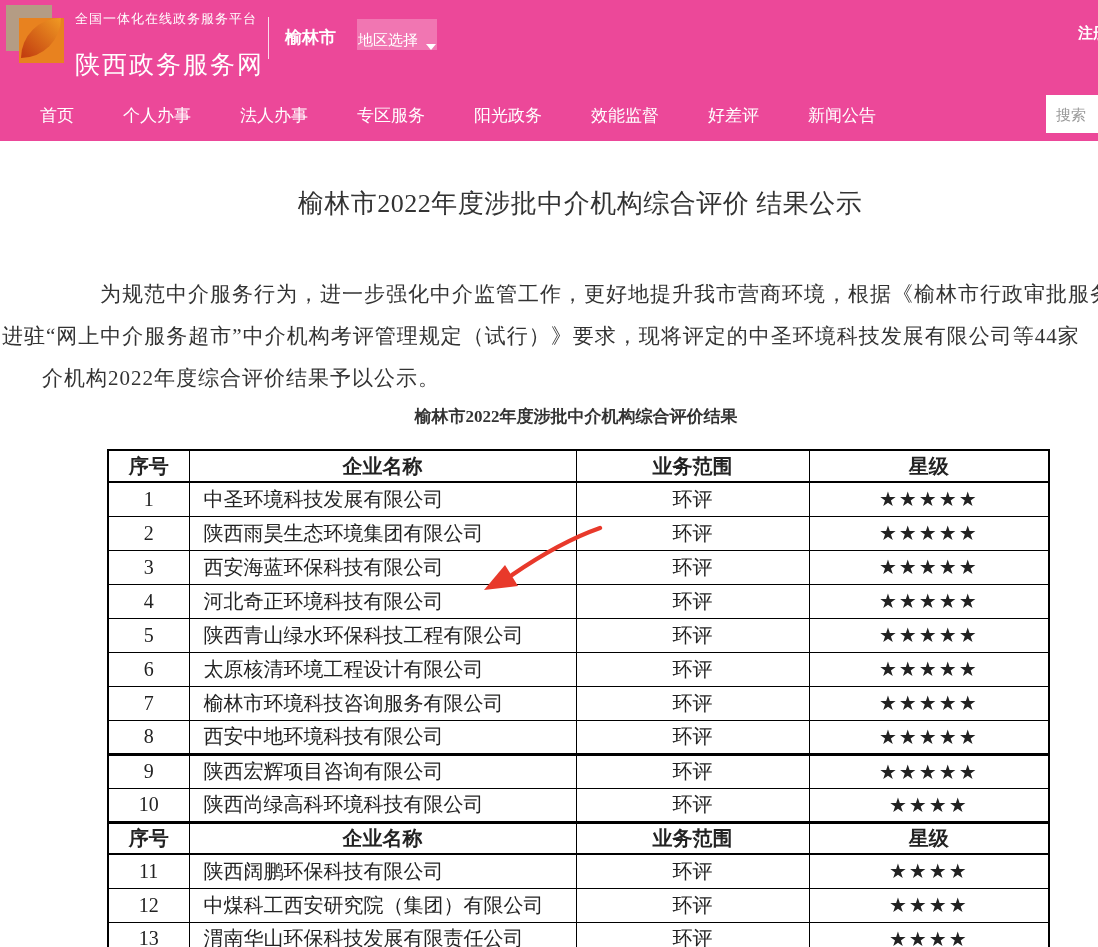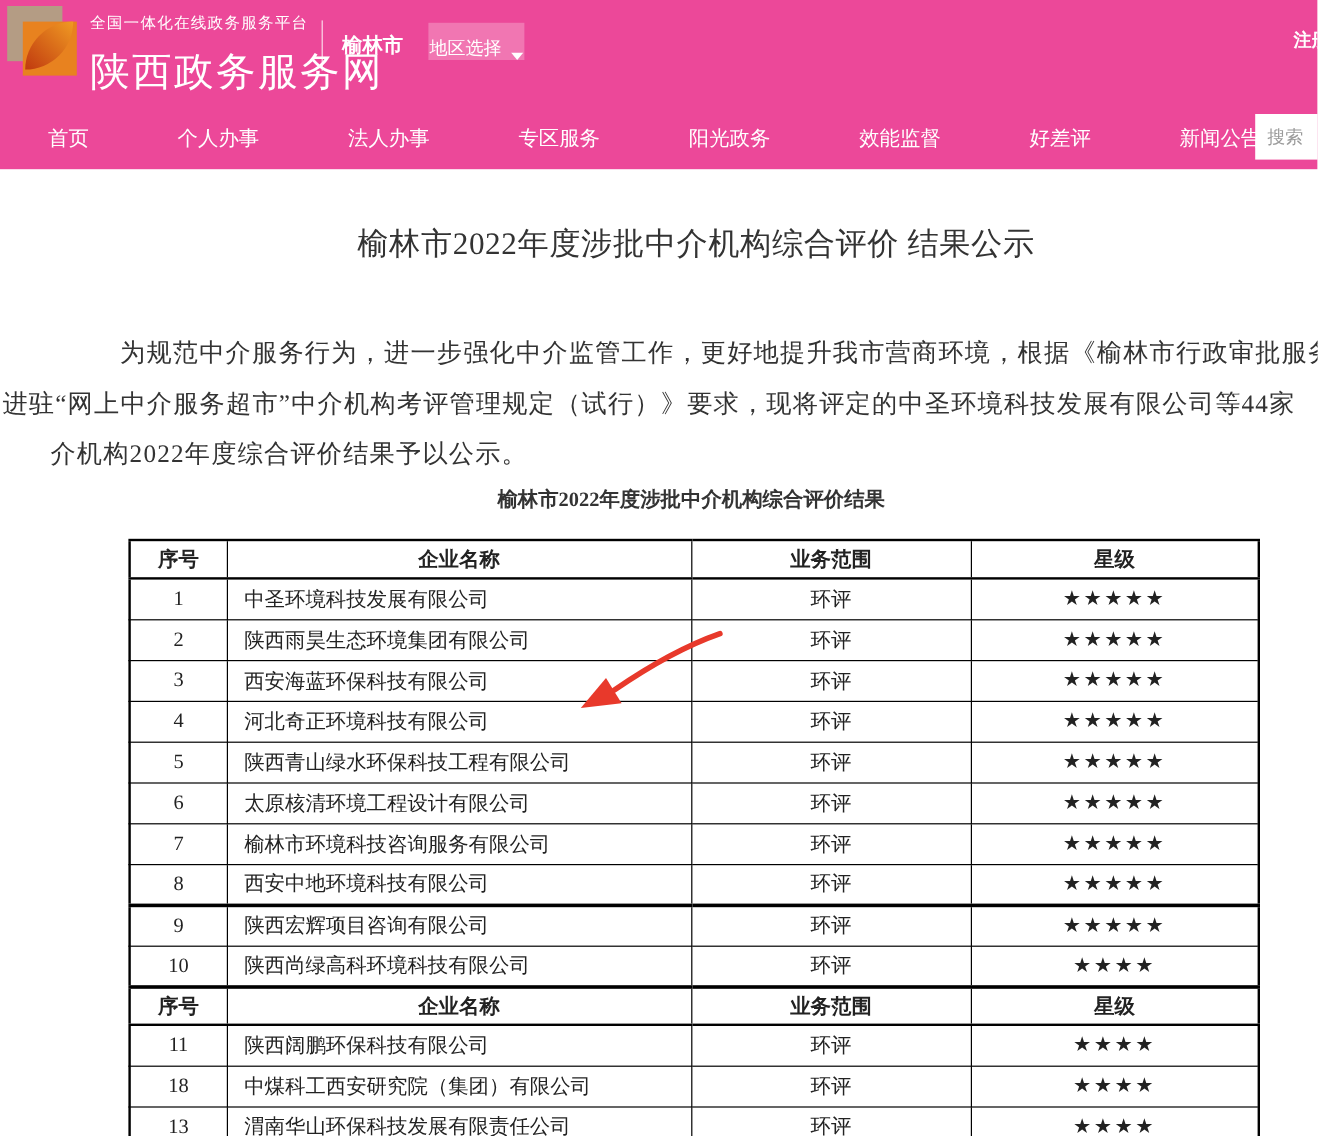--- a/index.html
+++ b/index.html
@@ -11,39 +11,39 @@
 
   .logo { position:absolute; left:6px; top:5px; width:58px; height:58px; }
   .logo-back { position:absolute; left:0; top:0; width:46px; height:46px; background:#b49c84; }
   .logo-front { position:absolute; right:0; bottom:0; width:45px; height:45px; background:#e8821f; }
   .logo-leaf { position:absolute; right:3px; bottom:5px; width:40px; height:40px;
                background:linear-gradient(45deg,#c0390f,#f09a23);
                border-radius:100% 0 100% 0; }
 
   .brand-text { position:absolute; left:75px; top:10px; }
   .platform-label { font-size:13px; letter-spacing:1px; }
-  .site-name { font-size:33px; margin-top:10px; letter-spacing:2px; }
+  .site-name { font-size:25px; margin-top:20px; letter-spacing:2px; }
 
   .v-divider { position:absolute; left:268px; top:17px; width:1px; height:42px; background:rgba(255,255,255,.8); }
   .current-city { position:absolute; left:285px; top:26px; font-size:17px; font-weight:bold; }
 
   .region-btn { position:absolute; left:357px; top:19px; height:31px; padding:0 1px;
                 background:rgba(255,255,255,.25); border:none; color:#fff; font-size:15px;
                 display:flex; align-items:flex-end; gap:8px; cursor:pointer;
                 font-family:"Liberation Sans", sans-serif; }
   .caret-down { width:0; height:0; border-left:5px solid transparent; border-right:5px solid transparent;
                 border-top:6px solid #fff; }
 
   .top-links { position:absolute; left:578px; top:24px; display:flex; align-items:center; font-size:14px; }
   .top-link { white-space:nowrap; cursor:pointer; }
   .top-link-sep { width:1px; height:16px; background:rgba(255,255,255,.7); margin:0 13px; }
   .register-link { position:absolute; left:1078px; top:24px; font-size:15px; font-weight:bold; white-space:nowrap; cursor:pointer; }
 
   .nav-row { position:absolute; left:0; bottom:0; width:1098px; height:51px;
-             display:flex; align-items:center; gap:74px; padding-left:40px; }
+             display:flex; align-items:center; gap:49px; padding-left:40px; }
   .nav-item { font-size:17px; color:#fff; white-space:nowrap; cursor:pointer; }
 
   .search-box { position:absolute; left:1046px; top:95px; width:120px; height:38px; background:#fff; }
   .search-input { width:100%; height:100%; border:none; outline:none; padding-left:10px;
                   font-size:15px; color:#8a8a8a; font-family:"Liberation Sans", sans-serif; }
   .search-input::placeholder { color:#9a9a9a; }
 
   
   .content { position:relative; width:1160px; font-family:"Liberation Serif","DejaVu Serif",serif; color:#333; }
   .article-title { margin-top:45px; text-align:center; font-size:26px; font-weight:normal; color:#333;
@@ -56,21 +56,21 @@
 
   .table-caption { margin-top:6px; width:1152px; text-align:center; font-size:17px; font-weight:bold; color:#333; }
 
   table.eval { border-collapse:collapse; margin:21px 0 0 107px; width:941px;
                font-family:"Liberation Serif","DejaVu Serif",serif; table-layout:fixed; }
   table.eval col.c-num { width:81px; }
   table.eval col.c-name { width:387px; }
   table.eval col.c-scope { width:233px; }
   table.eval col.c-stars { width:240px; }
   table.eval { border:2px solid #000; }
-  table.eval th, table.eval td { border:1px solid #000; font-size:17px; color:#222;margin-left:42px; }
+  table.eval th, table.eval td { border:1px solid #000; font-size:20px; color:#222;margin-left:42px; }
   table.eval th { height:32px; font-weight:bold; border-bottom-width:2px; border-top-width:2px; }
   table.eval td { height:34px; }
   td.cell-num, td.cell-scope { text-align:center; }
   td.cell-name { text-align:left; padding-left:14px; }
   td.cell-stars { text-align:center; font-size:21px; letter-spacing:2px; color:#000; font-family:"DejaVu Sans",sans-serif; }
   tr.thick td { border-bottom-width:3px; }
 
   .arrow-annotation { position:absolute; left:468px; top:520px; width:160px; height:90px; pointer-events:none; }
 </style>
 </head>
@@ -209,21 +209,21 @@
           <th>业务范围</th>
           <th>星级</th>
         </tr>
         <tr>
           <td class="cell-num">11</td>
           <td class="cell-name">陕西阔鹏环保科技有限公司</td>
           <td class="cell-scope">环评</td>
           <td class="cell-stars">★★★★</td>
         </tr>
         <tr>
-          <td class="cell-num">18</td>
+          <td class="cell-num">12</td>
           <td class="cell-name">中煤科工西安研究院（集团）有限公司</td>
           <td class="cell-scope">环评</td>
           <td class="cell-stars">★★★★</td>
         </tr>
         <tr>
           <td class="cell-num">13</td>
           <td class="cell-name">渭南华山环保科技发展有限责任公司</td>
           <td class="cell-scope">环评</td>
           <td class="cell-stars">★★★★</td>
         </tr>

